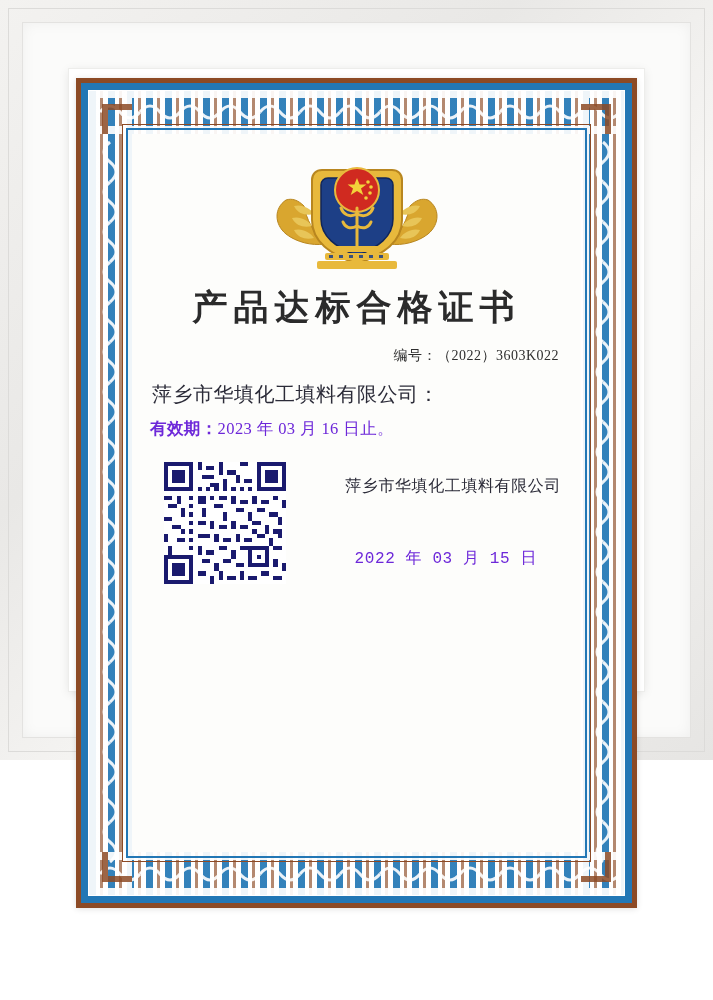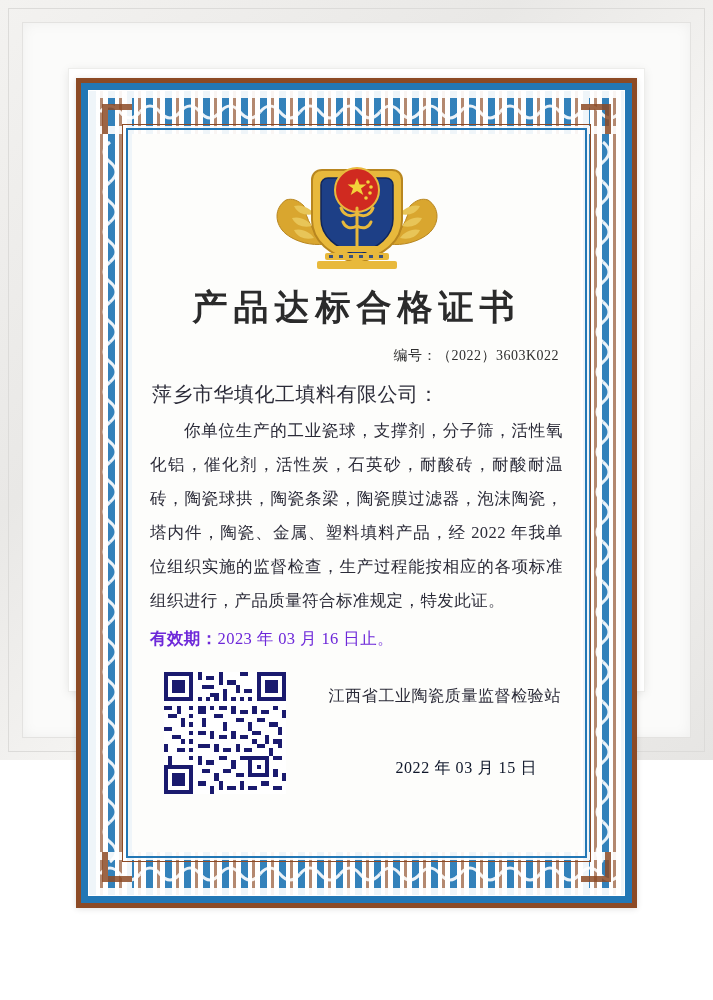--- a/index.html
+++ b/index.html
@@ -191,22 +191,23 @@
     top: 14px;
     font-size: 16px;
     color: #2b2b38;
     letter-spacing: 0.6px;
   }
   .issue-date {
     position: absolute;
     right: 26px;
     top: 86px;
     font-size: 16px;
-    color: #0f172a;
+    color: #6d28d9;
     letter-spacing: 0.6px;
+    font-family: Liberation Mono, monospace;
   }
 </style>
 </head>
 <body>
 
 <div class="photo">
   <div class="frame-outline"></div>
   <div class="mat">
     <div class="mat-inner"></div>
   </div>
@@ -376,21 +377,20 @@
           </svg>
         </span>
       </div>
 
       <div class="cert-title">产品达标合格证书</div>
 
       <div class="cert-number">编号：（2022）3603K022</div>
 
       <div class="addressee">萍乡市华填化工填料有限公司：</div>
 
-      <div class="body-text">你单位生产的工业瓷球，支撑剂，分子筛，活性氧化铝，催化剂，活性炭，石英砂，耐酸砖，耐酸耐温砖，陶瓷球拱，陶瓷条梁，陶瓷膜过滤器，泡沫陶瓷，塔内件，陶瓷、金属、塑料填料产品，经 2022 年我单位组织实施的监督检查，生产过程能按相应的各项标准组织进行，产品质量符合标准规定，特发此证。</div>
 
       <div class="validity">
         <b>有效期：</b><span>2023 年 03 月 16 日止。</span>
       </div>
 
       <div class="footer">
         <div class="qr">
           <svg width="122" height="122" viewBox="0 0 29 29" shape-rendering="crispEdges" xmlns="http://www.w3.org/2000/svg" aria-hidden="true">
             <rect width="29" height="29" fill="#ffffff"></rect>
             <g fill="#1a1a6e">
@@ -506,19 +506,19 @@
               <rect x="18" y="26" width="1" height="2"></rect>
                 <rect x="20" y="27" width="2" height="1"></rect>
               <rect x="23" y="26" width="2" height="1"></rect>
                 <rect x="26" y="27" width="2" height="1"></rect>
               <rect x="8" y="17" width="1" height="1"></rect>
                 <rect x="21" y="16" width="1" height="1"></rect>
             </g>
           </svg>
         </div>
 
-        <div class="issuer">江西省工业陶瓷质量监督检验站</div>
+        <div class="issuer">萍乡市华填化工填料有限公司</div>
         <div class="issue-date">2022 年 03 月 15 日</div>
       </div>
 
     </div>
   </div>
 </div>
 
 </body></html>

